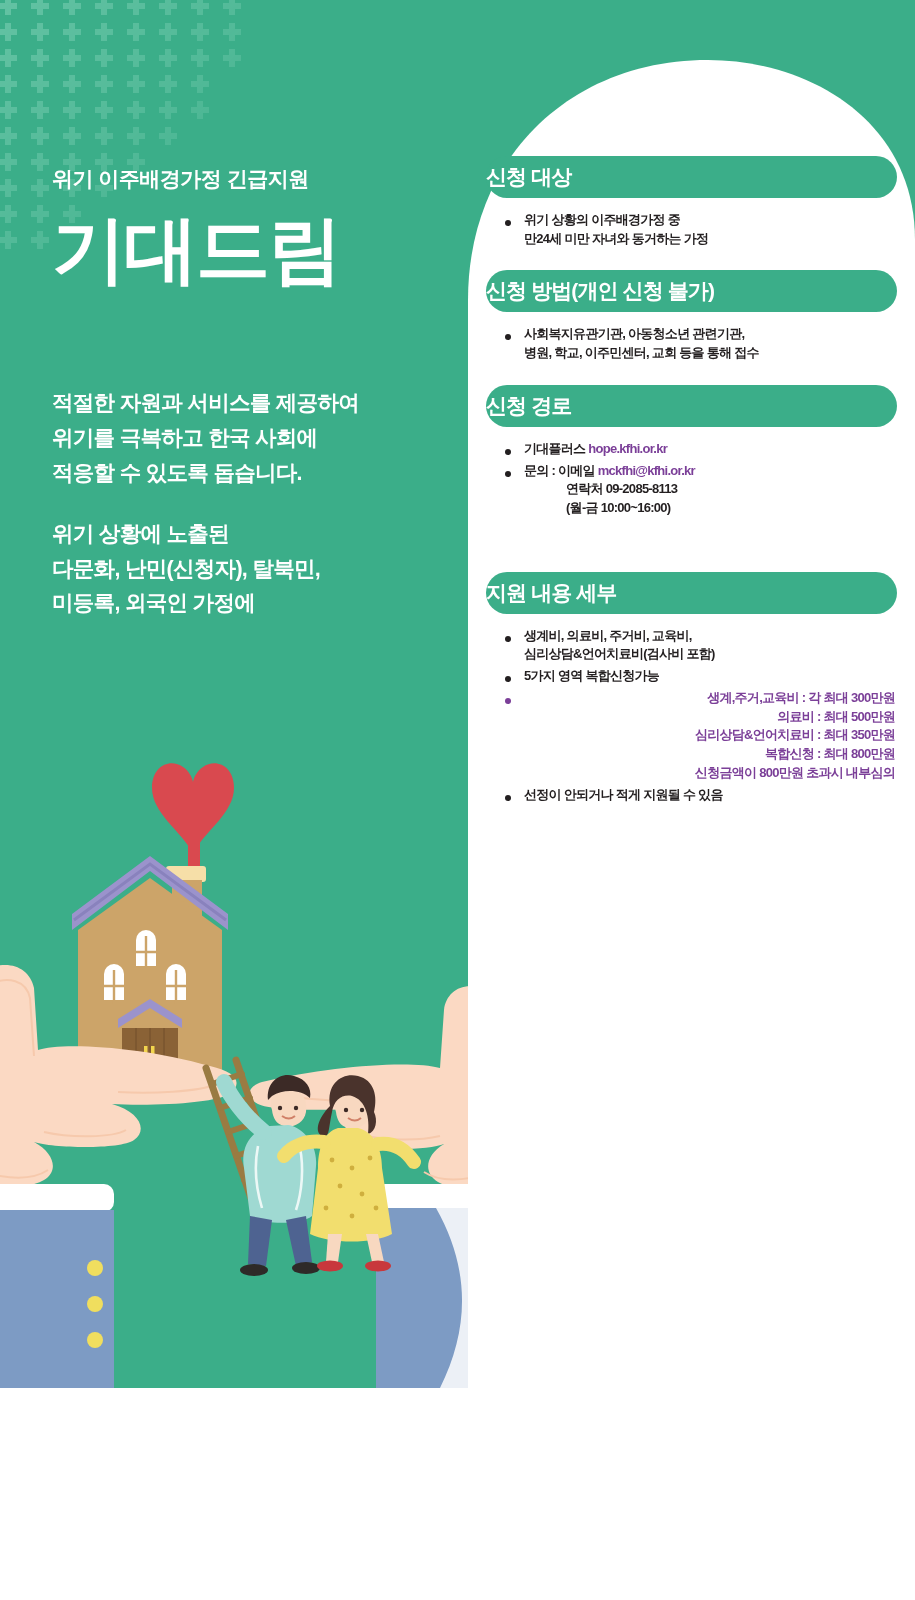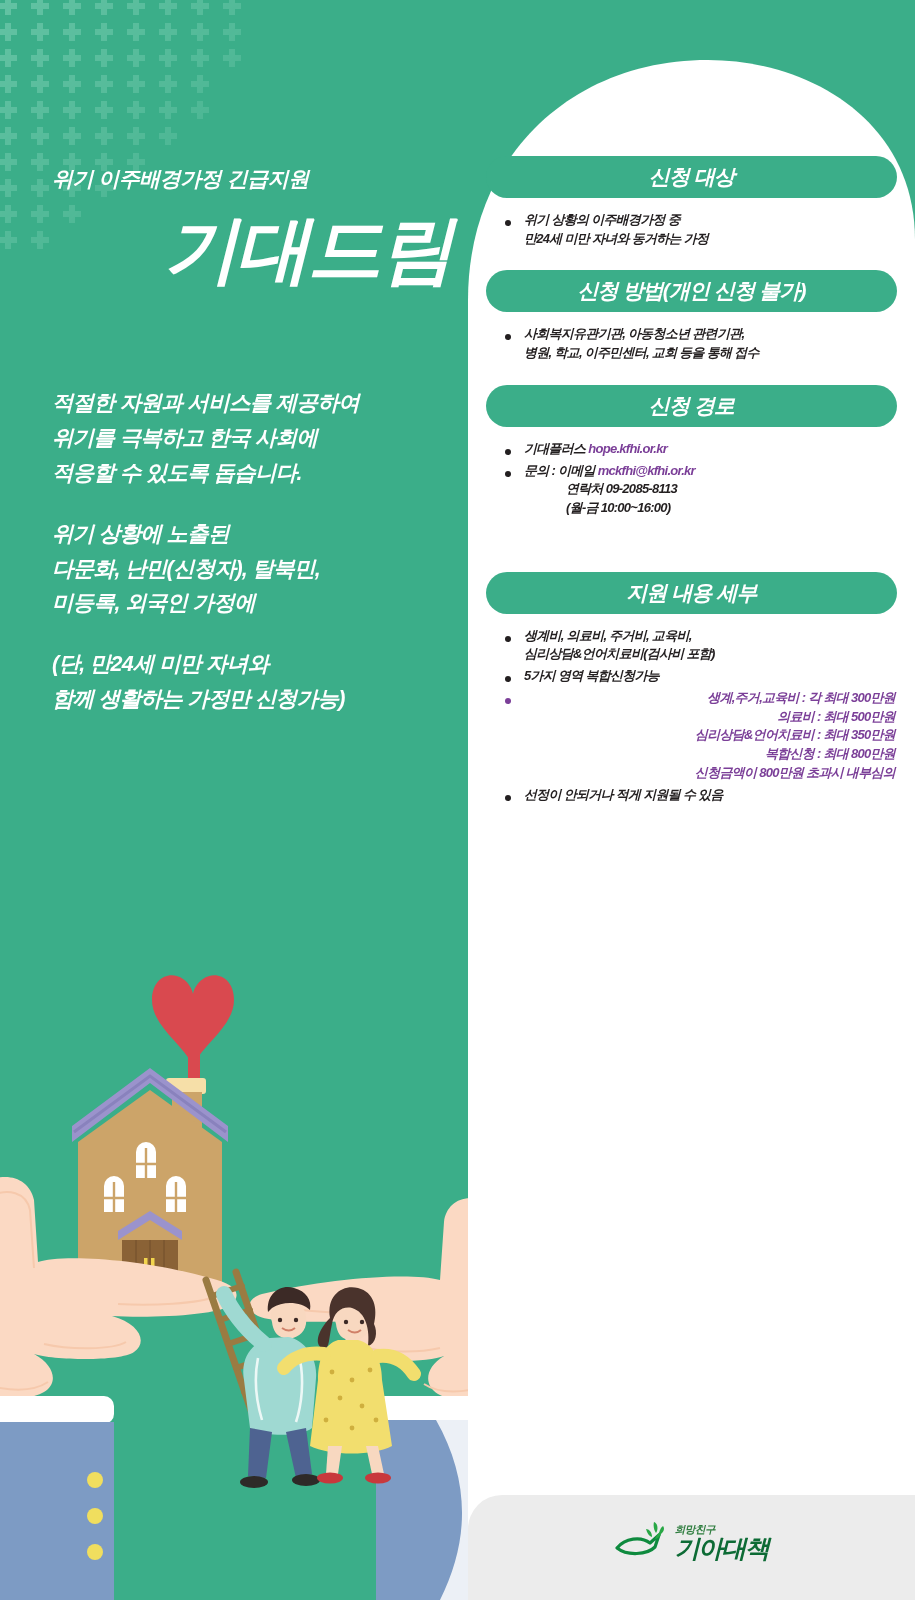--- a/index.html
+++ b/index.html
@@ -6,24 +6,23 @@
   * { box-sizing: border-box; margin: 0; padding: 0; }
   html, body { background: #ffffff; }
   body {
     font-family: "Liberation Sans", "DejaVu Sans", sans-serif;
     -webkit-font-smoothing: antialiased;
   }
 
   .poster {
     position: relative;
     width: 915px;
-    height: 1600px;
+    height: 1388px;
     overflow: hidden;
     background: #3BAE89;
-    font-style: italic;
   }
 
   
   .pattern {
     position: absolute;
     left: 0; top: 0;
     width: 260px; height: 260px;
     pointer-events: none;
   }
 
@@ -40,21 +39,20 @@
     font-weight: 700;
     letter-spacing: -0.5px;
     line-height: 1.3;
   }
   .bigtitle {
     margin-top: 18px;
     font-size: 74px;
     font-weight: 800;
     letter-spacing: -2px;
     line-height: 1.08;
-    text-align: right;
   }
   .blurb {
     margin-top: 96px;
     font-size: 21.5px;
     font-weight: 600;
     letter-spacing: -0.7px;
     line-height: 1.62;
   }
   .blurb .para { margin-bottom: 26px; }
   .blurb .para:last-child { margin-bottom: 0; }
@@ -84,21 +82,21 @@
     width: 447px;
     padding: 156px 16px 0 16px;
   }
 
   .pill {
     background: #3BAE89;
     color: #ffffff;
     border-radius: 26px;
     height: 42px;
     line-height: 42px;
-    text-align: center;
+    text-align: left;
     font-size: 21px;
     font-weight: 800;
     letter-spacing: -0.9px;
     margin: 0 2px;
   }
 
   .block { margin-bottom: 22px; }
   .block.gap-lg { margin-bottom: 54px; }
 
   ul.items {
@@ -250,22 +248,20 @@
   <div class="left-col">
     <div class="kicker">위기 이주배경가정 긴급지원</div>
     <div class="bigtitle">기대드림</div>
     <div class="blurb">
       <div class="para" style="white-space: pre-line;">적절한 자원과 서비스를 제공하여
 위기를 극복하고 한국 사회에
 적응할 수 있도록 돕습니다.</div>
       <div class="para" style="white-space: pre-line;">위기 상황에 노출된
 다문화, 난민(신청자), 탈북민,
 미등록, 외국인 가정에</div>
-      <div class="para" style="white-space: pre-line;">(단, 만24세 미만 자녀와
-함께 생활하는 가정만 신청가능)</div>
     </div>
   </div>
 
   <svg class="illus" viewBox="0 0 470 720" width="470" height="720" aria-hidden="true">
 
     <path d="M152 120 C152 98 170 90 183 99 C189 103 192 109 193 114
              C194 109 197 103 203 99 C216 90 234 98 234 120
              C234 145 205 163 193 185 C181 163 152 145 152 120 Z" fill="#D9494F"></path>
     <path d="M188 172 h12 v32 h-12 z" fill="#D9494F"></path>
 
@@ -441,31 +437,14 @@
             <span class="ind3">복합신청 : 최대 800만원</span>
             <span class="ind3">신청금액이 800만원 초과시 내부심의</span>
           </li>
           <li>선정이 안되거나 적게 지원될 수 있음</li>
         </ul>
       </div>
 
     </div>
   </div>
 
-  <div class="footer">
-    <div class="logo-wrap">
-      <svg width="52" height="40" viewBox="0 0 52 40" aria-hidden="true">
-        <path d="M2 27 C10 17 26 15 35 22 L44 14 L40 26 C32 34 12 35 2 27 Z" fill="none" stroke="#0E8A3E" stroke-width="3.2" stroke-linejoin="round"></path>
-        <g fill="#28A745">
-          <path d="M41 12 C44 7 42 2 39 1 C38 5 39 9 41 12 Z"></path>
-          <path d="M44 14 C49 12 50 7 48 5 C45 7 44 11 44 14 Z"></path>
-          <path d="M37 16 C37 11 34 8 31 8 C32 12 34 15 37 16 Z"></path>
-          <path d="M40 18 C45 17 47 13 46 10 C43 12 41 15 40 18 Z"></path>
-        </g>
-      </svg>
-      <div class="logo-text">
-        <div class="logo-small">희망친구</div>
-        <div class="logo-big">기아대책</div>
-      </div>
-    </div>
-  </div>
 
 </div>
 
 </body></html>

